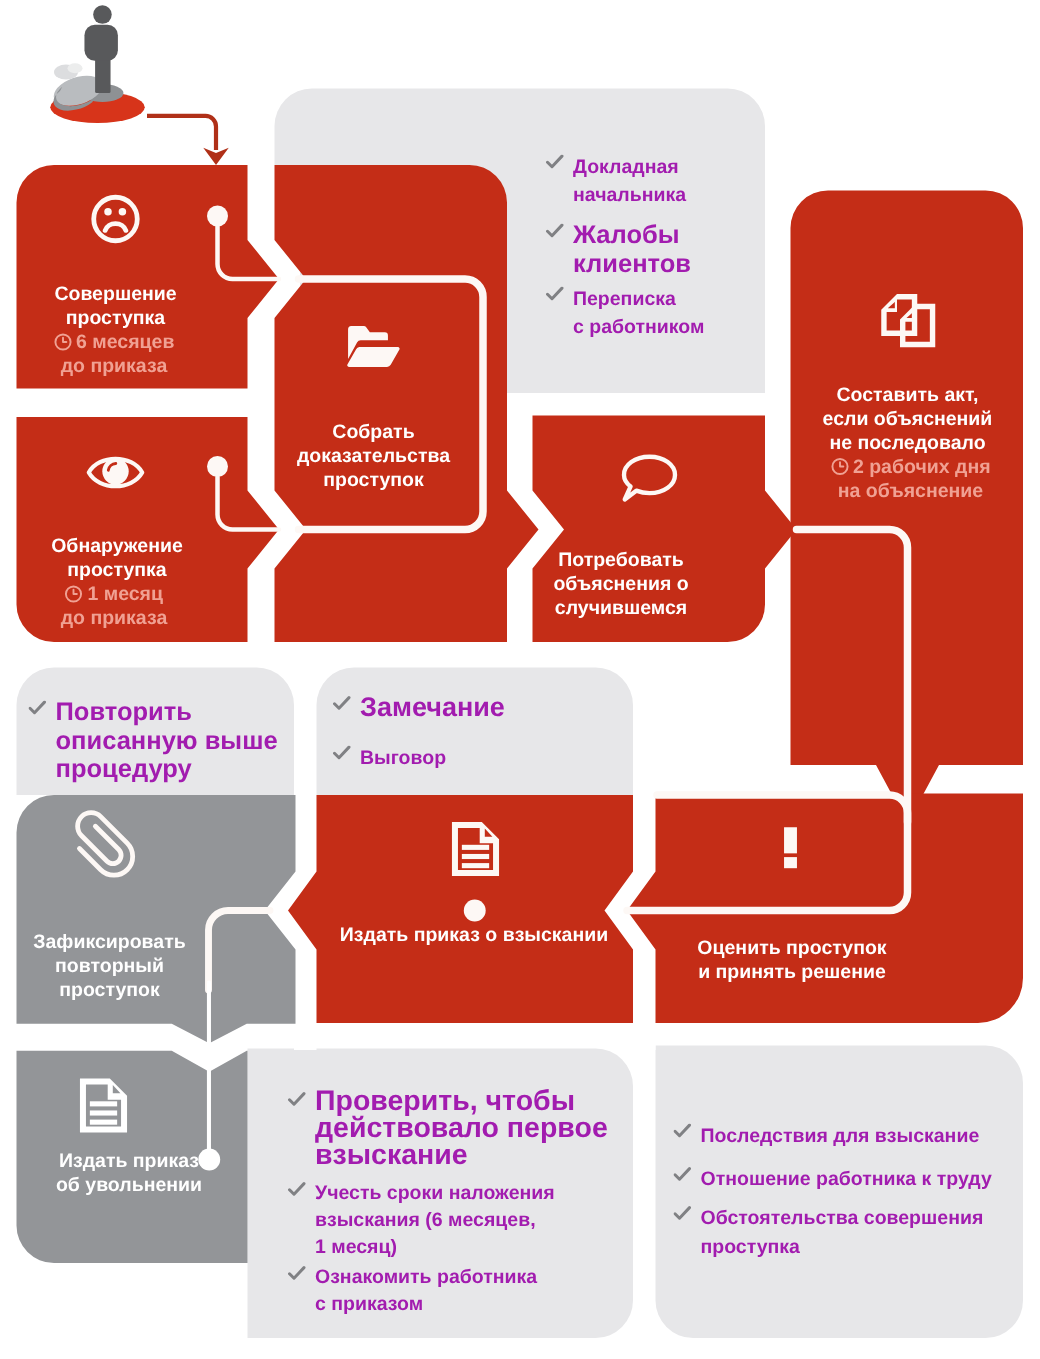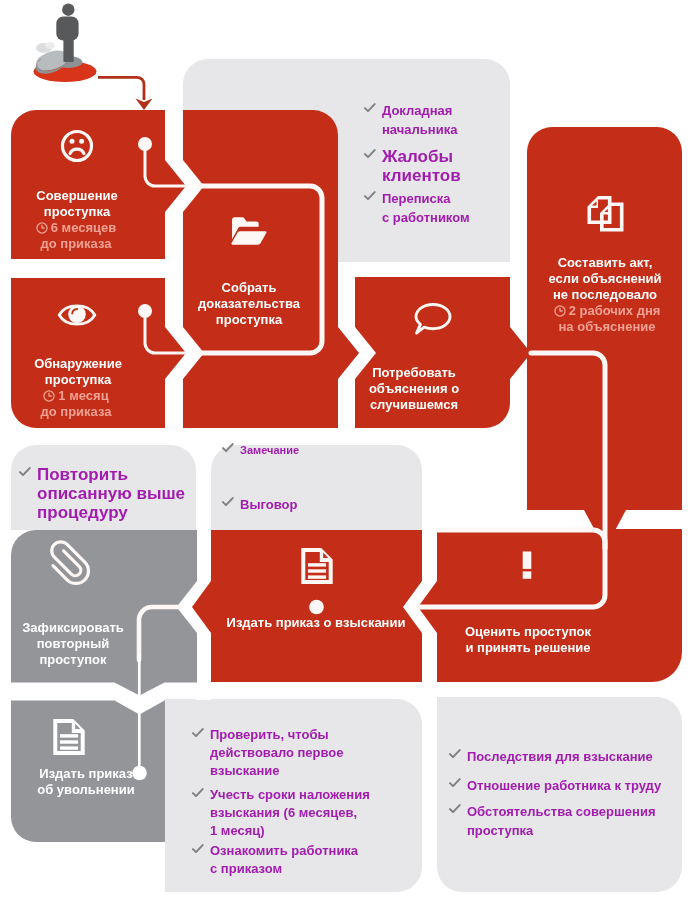--- a/index.html
+++ b/index.html
@@ -125,21 +125,21 @@
 до приказа</span></div>
 <div class="lbl" style="left:-37.0px;top:356px;width:230px;font-size:13px;line-height:16px">Обнаружение
 проступка</div>
 <div class="sub" style="left:-39.0px;top:388px;width:230px;font-size:13px;line-height:16px"><svg class="clk" viewBox="0 0 14 14">
         <circle cx="7" cy="7" r="5.9" fill="none" stroke="#f0a193" stroke-width="1.5"></circle>
         <path d="M7,3.6 V7 H9.6" fill="none" stroke="#f0a193" stroke-width="1.5" stroke-linecap="round" stroke-linejoin="round"></path>
       </svg><span>1 месяц
 до приказа</span></div>
 <div class="lbl" style="left:134.0px;top:280px;width:230px;font-size:13px;line-height:16px">Собрать
 доказательства
-проступка</div>
+проступок</div>
 <div class="lbl" style="left:299px;top:365px;width:230px;font-size:13px;line-height:16px">Потребовать
 объяснения о
 случившемся</div>
 <div class="lbl" style="left:490.0px;top:255px;width:230px;font-size:13px;line-height:16px">Составить акт,
 если объяснений
 не последовало</div>
 <div class="sub" style="left:492.0px;top:303px;width:230px;font-size:13px;line-height:16px"><svg class="clk" viewBox="0 0 14 14">
         <circle cx="7" cy="7" r="5.9" fill="none" stroke="#f0a193" stroke-width="1.5"></circle>
         <path d="M7,3.6 V7 H9.6" fill="none" stroke="#f0a193" stroke-width="1.5" stroke-linecap="round" stroke-linejoin="round"></path>
       </svg><span>2 рабочих дня
@@ -162,27 +162,27 @@
 клиентов</span></div>
 <div class="bullet" style="left:364px;top:189px;width:250px;font-size:13px;line-height:19px"><svg class="tick" viewBox="0 0 14 12">
         <path d="M1,6.2 L4.6,9.8 L12.6,1.3" fill="none" stroke="#808184" stroke-width="2.4" stroke-linecap="round" stroke-linejoin="round"></path>
       </svg><span>Переписка
 с работником</span></div>
 <div class="bullet" style="left:19px;top:465px;width:250px;font-size:17px;line-height:19px"><svg class="tick" viewBox="0 0 14 12">
         <path d="M1,6.2 L4.6,9.8 L12.6,1.3" fill="none" stroke="#808184" stroke-width="2.4" stroke-linecap="round" stroke-linejoin="round"></path>
       </svg><span>Повторить
 описанную выше
 процедуру</span></div>
-<div class="bullet" style="left:222px;top:441px;width:250px;font-size:11px;line-height:19px"><svg class="tick" viewBox="0 0 14 12">
+<div class="bullet" style="left:222px;top:462px;width:250px;font-size:18px;line-height:19px"><svg class="tick" viewBox="0 0 14 12">
         <path d="M1,6.2 L4.6,9.8 L12.6,1.3" fill="none" stroke="#808184" stroke-width="2.4" stroke-linecap="round" stroke-linejoin="round"></path>
       </svg><span>Замечание</span></div>
 <div class="bullet" style="left:222px;top:495px;width:250px;font-size:13px;line-height:19px"><svg class="tick" viewBox="0 0 14 12">
         <path d="M1,6.2 L4.6,9.8 L12.6,1.3" fill="none" stroke="#808184" stroke-width="2.4" stroke-linecap="round" stroke-linejoin="round"></path>
       </svg><span>Выговор</span></div>
-<div class="bullet" style="left:192px;top:726px;width:250px;font-size:13px;line-height:18px"><svg class="tick" viewBox="0 0 14 12">
+<div class="bullet" style="left:192px;top:726px;width:250px;font-size:19px;line-height:18px"><svg class="tick" viewBox="0 0 14 12">
         <path d="M1,6.2 L4.6,9.8 L12.6,1.3" fill="none" stroke="#808184" stroke-width="2.4" stroke-linecap="round" stroke-linejoin="round"></path>
       </svg><span>Проверить, чтобы
 действовало первое
 взыскание</span></div>
 <div class="bullet" style="left:192px;top:786px;width:250px;font-size:13px;line-height:18px"><svg class="tick" viewBox="0 0 14 12">
         <path d="M1,6.2 L4.6,9.8 L12.6,1.3" fill="none" stroke="#808184" stroke-width="2.4" stroke-linecap="round" stroke-linejoin="round"></path>
       </svg><span>Учесть сроки наложения
 взыскания (6 месяцев,
 1 месяц)</span></div>
 <div class="bullet" style="left:192px;top:842px;width:250px;font-size:13px;line-height:18px"><svg class="tick" viewBox="0 0 14 12">

